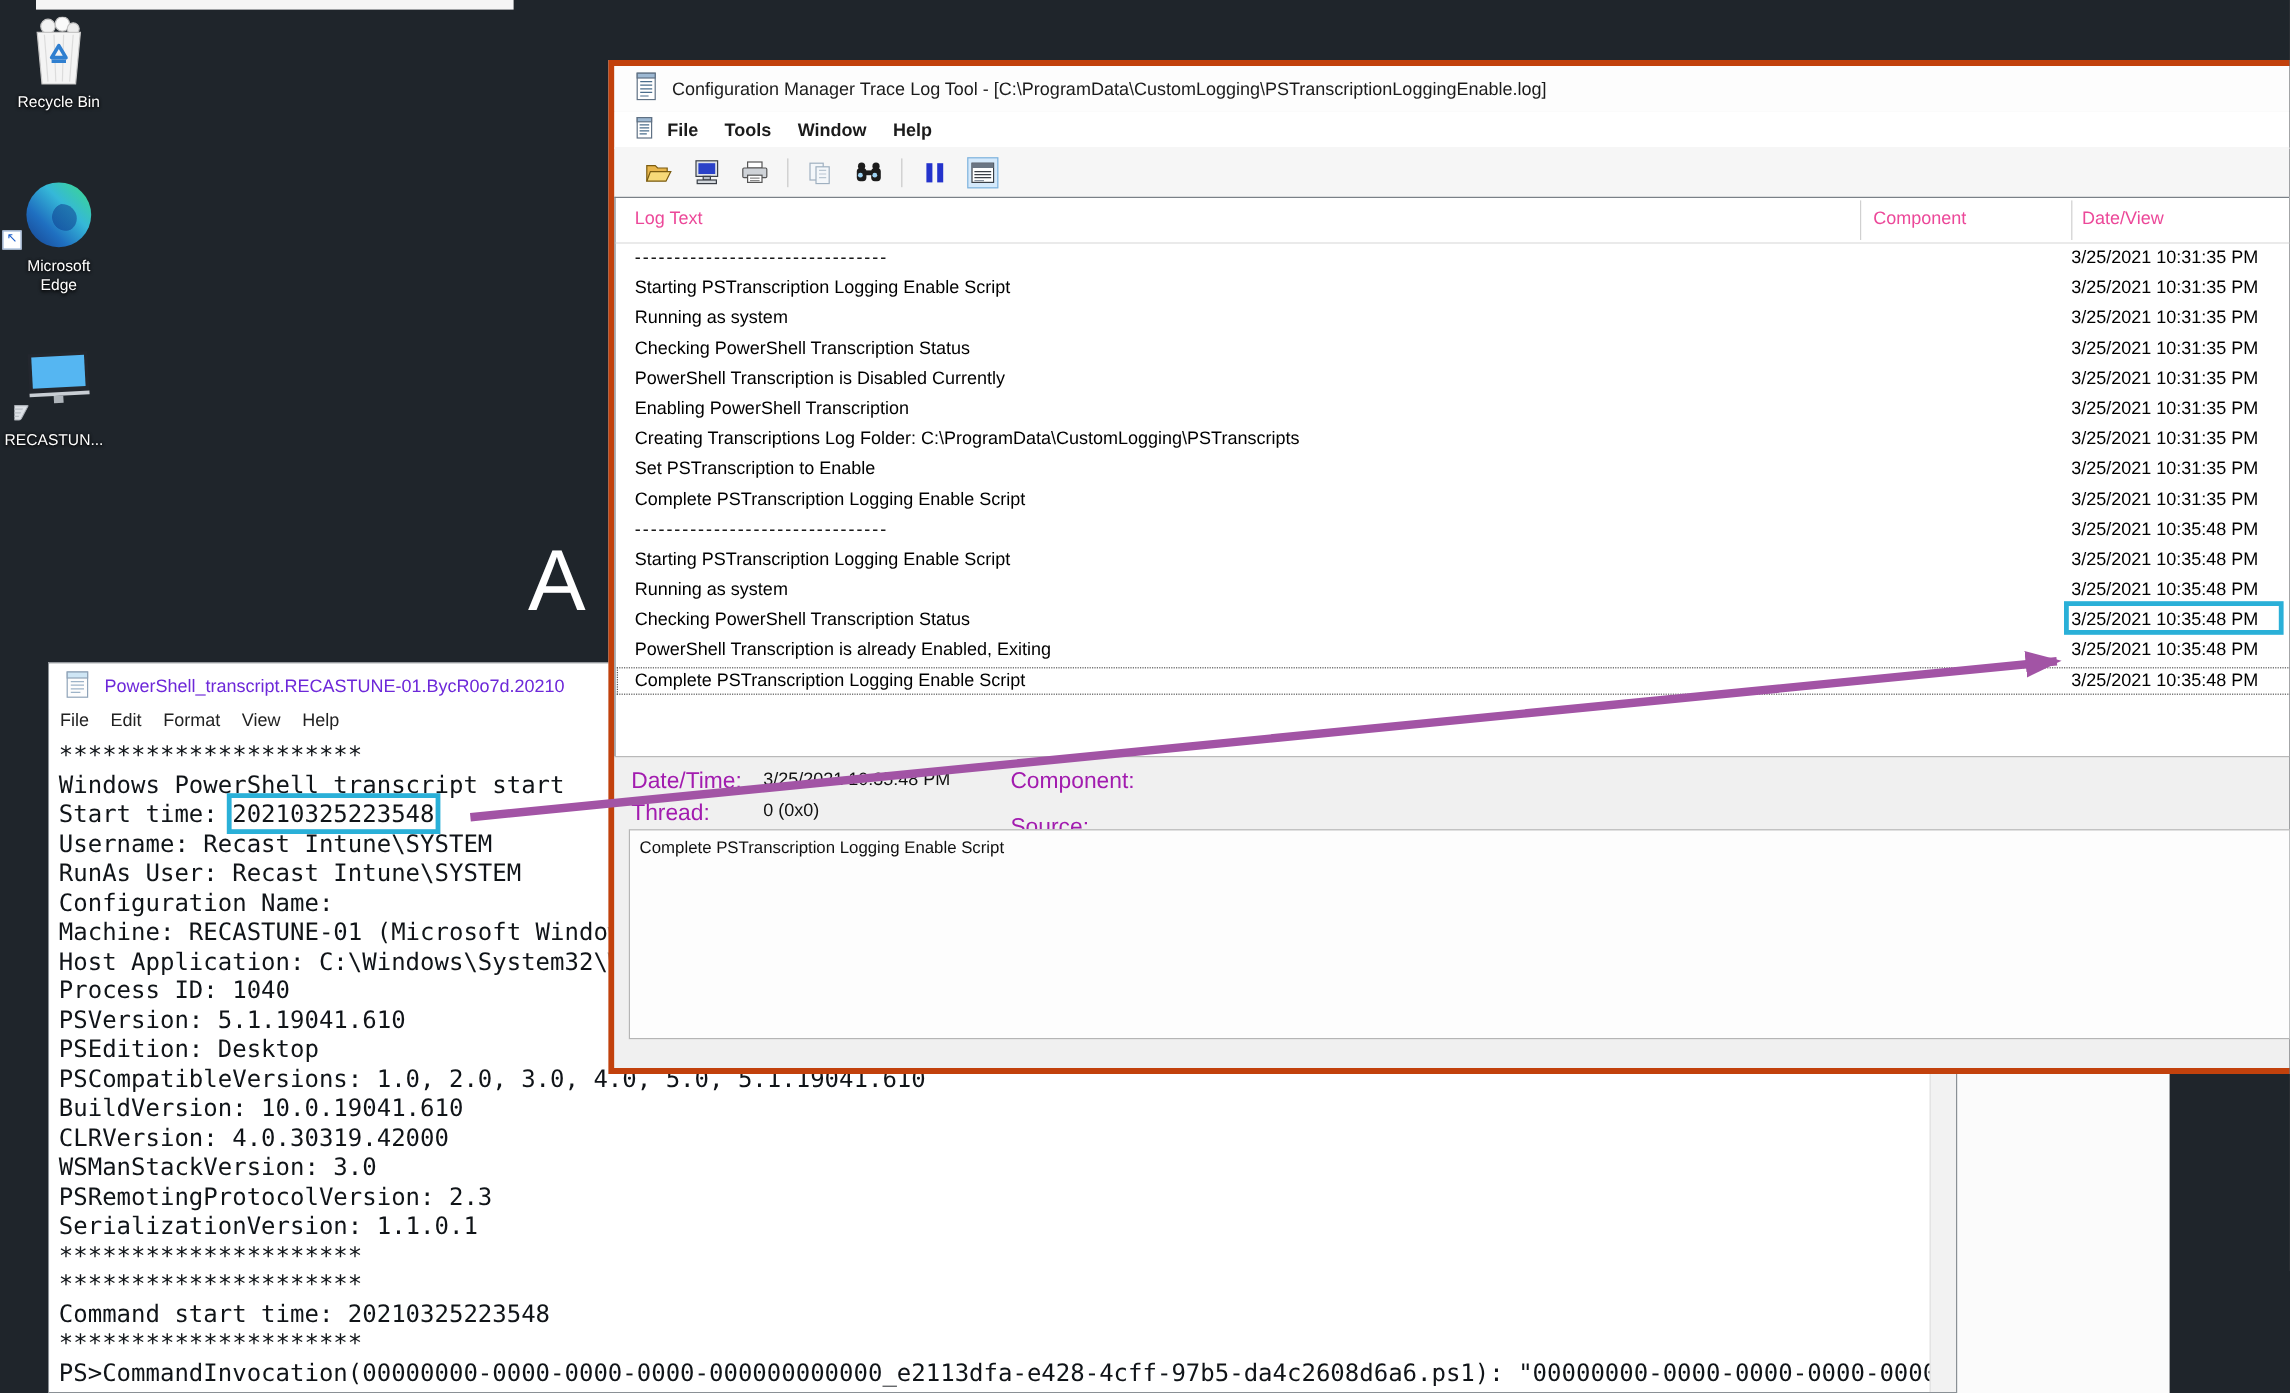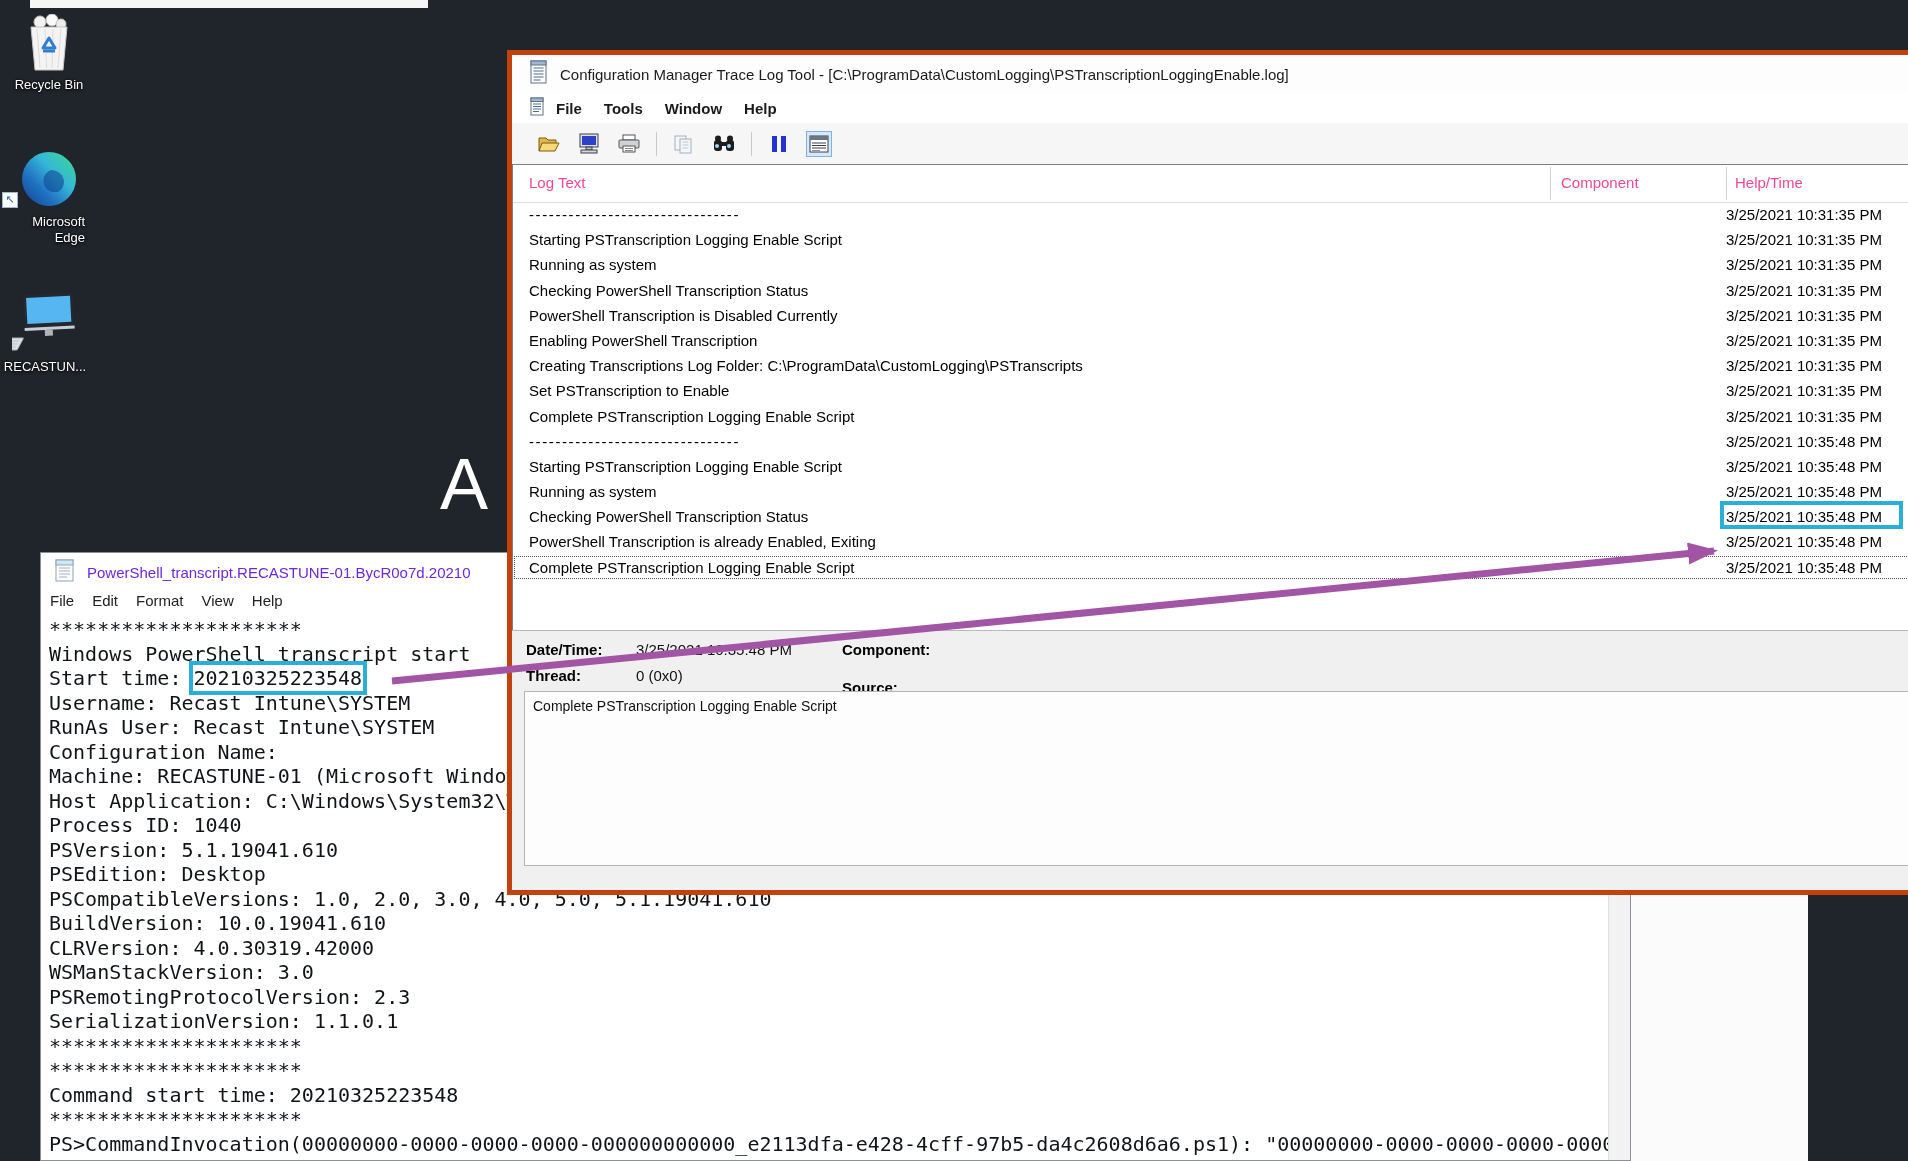--- a/index.html
+++ b/index.html
@@ -61,21 +61,21 @@
   .ct-header .colsep1{position:absolute;left:1037px;top:2px;width:1px;height:33px;background:#d0d0d0;}
   .ct-header .colsep2{position:absolute;left:1213px;top:2px;width:1px;height:33px;background:#d0d0d0;}
   .ct-rows{position:absolute;left:0;top:37px;right:0;bottom:0;}
   .log-row{position:relative;height:25.2px;line-height:25.2px;font-size:15px;color:#000;}
   .log-row .lt{position:absolute;left:16px;white-space:pre;}
   .log-row .lt.dashes{letter-spacing:1.6px;}
   .log-row .ldt{position:absolute;left:1213px;width:178px;text-align:left;white-space:pre;}
   .log-row.selected{outline:1px dotted #555;outline-offset:-2px;}
 
   .ct-detail{position:absolute;left:0;top:575px;right:0;bottom:0;background:#f0f0f0;border-top:1px solid #b9b9b9;}
-  .ct-detail .lab{position:absolute;font-size:15px;font-weight:bold;color:#000000;}
+  .ct-detail .lab{position:absolute;font-size:19px;font-weight:normal;color:#a21caf;}
   .ct-detail .val{position:absolute;font-size:15px;color:#111;}
   .ct-msgbox{position:absolute;left:12px;top:60px;right:10px;height:175px;background:#fdfdfd;
              border:1px solid #b5b5b5;box-sizing:border-box;font-size:14px;color:#111;padding:6px 8px;}
 
   
   .hl-box-list{position:absolute;left:1720px;top:501px;width:183px;height:28px;border:4px solid #2ab0d8;
                box-sizing:border-box;z-index:6;}
   .arrow-svg{position:absolute;left:0;top:0;z-index:7;pointer-events:none;}
 </style>
 </head>
@@ -101,21 +101,21 @@
       </svg>
     </div>
     <div class="lbl">Recycle Bin</div>
   </div>
 
   <div class="dicon" style="left:4px;top:152px;">
     <div class="glyph" style="position:relative;justify-content:center;">
       <div class="edge-circle"></div>
       <div class="edge-badge">↖</div>
     </div>
-    <div class="lbl" style="margin-top:8px;width:72px;margin-left:auto;margin-right:auto;text-align:right;">Microsoft Edge</div>
+    <div class="lbl" style="margin-top:8px;width:72px;margin-left:auto;margin-right:auto;">Microsoft Edge</div>
   </div>
 
   <div class="dicon" style="left:-5px;top:292px;width:100px;">
     <div class="glyph">
       <svg width="66" height="62" viewBox="0 0 66 62">
         <g transform="rotate(-3 33 24)">
           <rect x="12" y="2" width="50" height="33" fill="#23272e"></rect>
           <rect x="15" y="5" width="44" height="26" fill="#55b6f2"></rect>
           <rect x="12" y="35" width="50" height="3" fill="#c9ced4"></rect>
           <rect x="32" y="38" width="8" height="6" fill="#aeb4ba"></rect>
@@ -229,21 +229,21 @@
         </svg>
       </span>
     </div>
 
     <div class="ct-list">
       <div class="ct-header">
         <span class="h-logtext">Log Text</span>
         <span class="colsep1"></span>
         <span class="h-component">Component</span>
         <span class="colsep2"></span>
-        <span class="h-datetime">Help/Time</span>
+        <span class="h-datetime">Date/View</span>
       </div>
       <div class="ct-rows">
           <div class="log-row">
             <span class="lt dashes">--------------------------------</span>
             <span class="ldt">3/25/2021 10:31:35 PM</span>
           </div>
           <div class="log-row">
             <span class="lt">Starting PSTranscription Logging Enable Script</span>
             <span class="ldt">3/25/2021 10:31:35 PM</span>
           </div>

